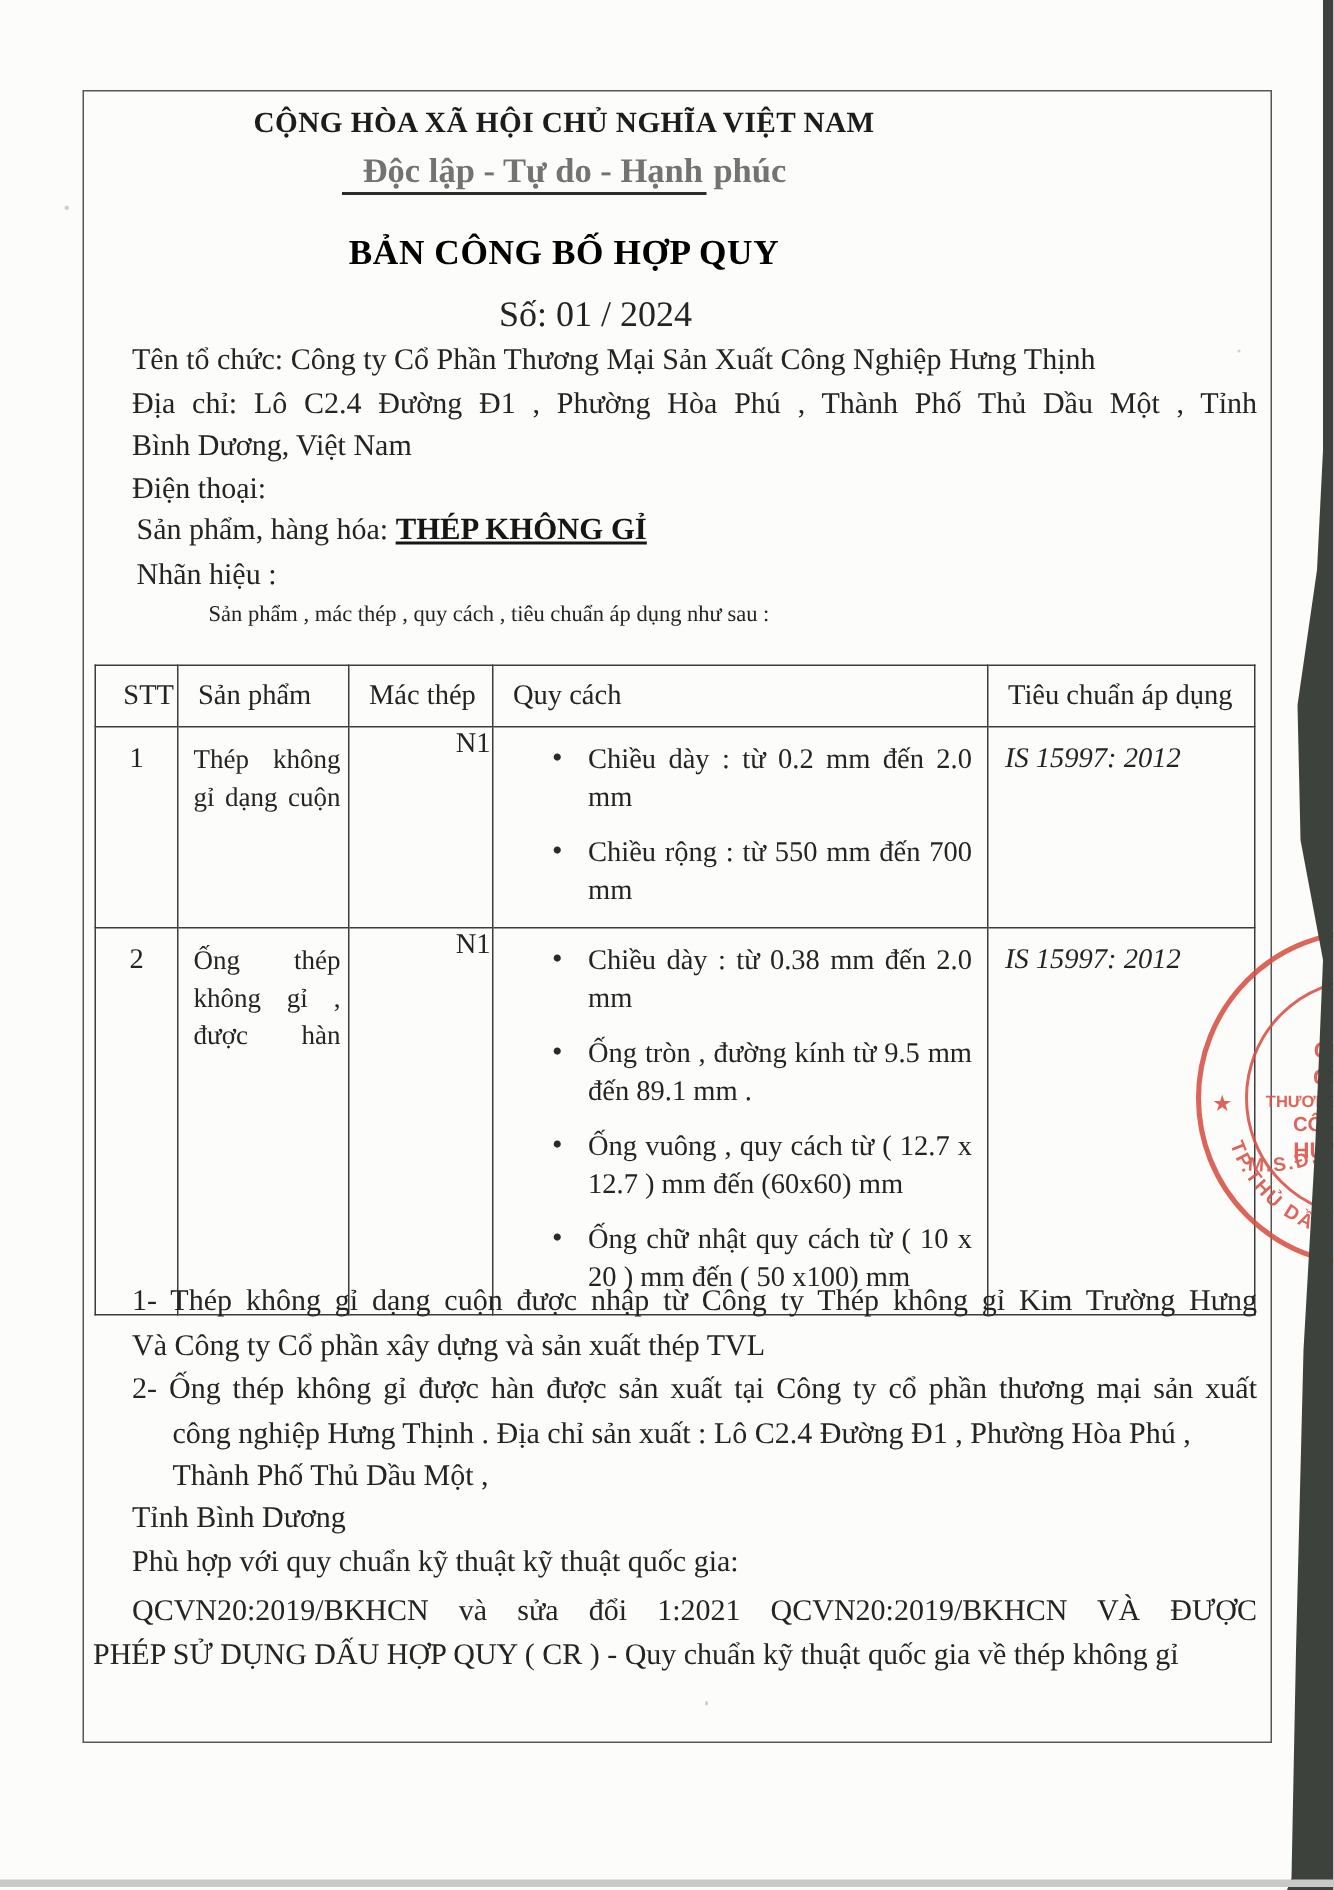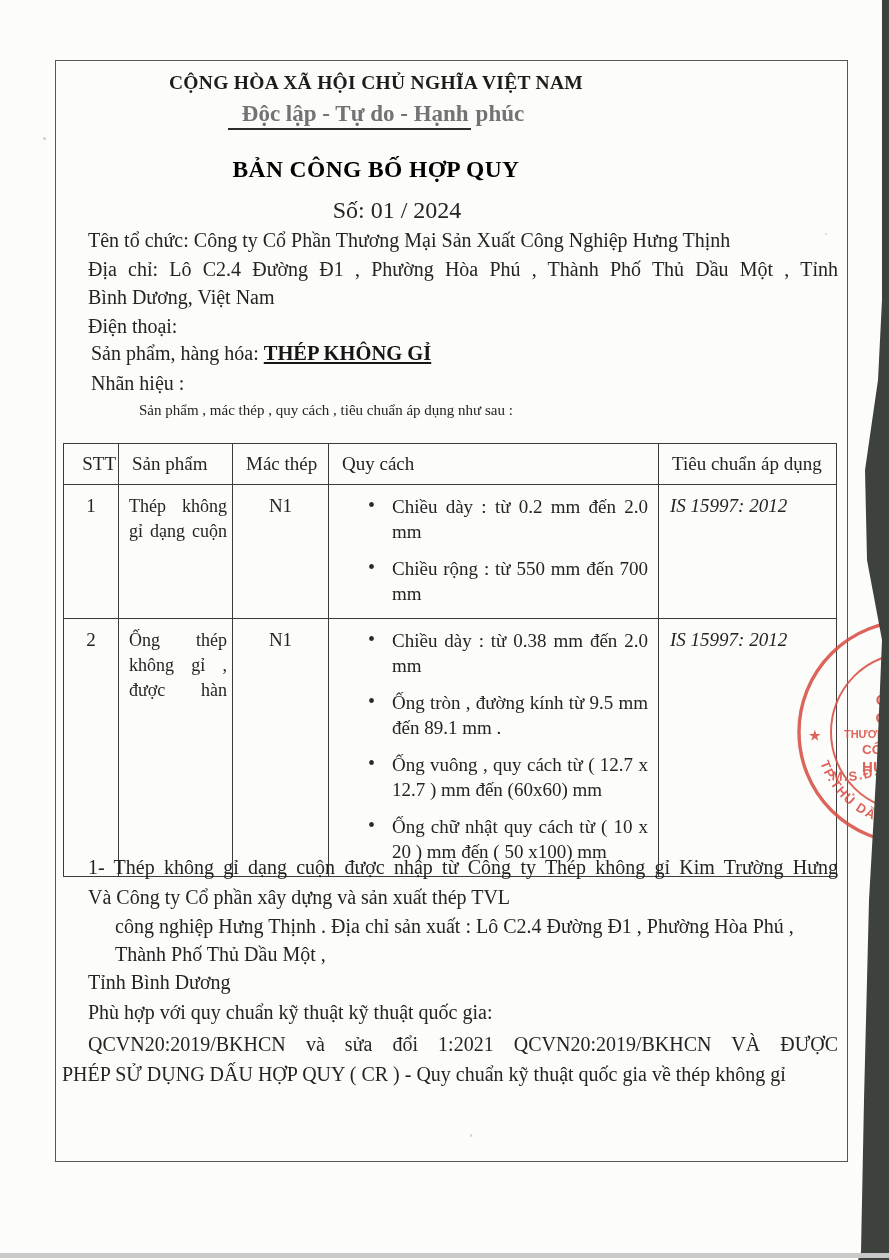--- a/index.html
+++ b/index.html
@@ -41,21 +41,21 @@
     border:1.6px solid #3c3c3c;vertical-align:top;
     font-weight:normal;overflow:hidden;
   }
   table.spec-table thead tr{height:41px;}
   table.spec-table thead th{vertical-align:middle;text-align:left;padding:0 4px 0 13px;}
   table.spec-table thead th.c-stt{text-align:right;padding:0 2px;}
   tr.row-1{height:102px;} tr.row-2{height:231px;}
   td.c-stt{text-align:center;padding-top:10px;}
   td.c-prod{padding:9px 5px 0 10px;}
   td.c-prod .cellp{text-align:justify;text-align-last:justify;line-height:25px;font-size:18px;}
-  td.c-grade{text-align:center;padding-top:10px;}
+  td.c-grade{text-align:right;padding-top:0;}
   td.c-spec{padding:9px 10px 0 36px;}
   td.c-std{padding:10px 6px 0 11px;font-style:italic;}
   .spec{position:relative;padding-left:27px;margin-bottom:12px;text-align:justify;line-height:25px;}
   .spec .bullet{position:absolute;left:3px;top:-1px;font-size:20px;color:#2a2a2a;}
   
   .notes{position:absolute;left:62px;top:853px;width:776px;font-size:20px;line-height:29.5px;}
   .notes .ln{padding-left:26px;}
   .notes .ln.wrap2{padding-left:53px;line-height:28px;}
   .notes .ln.flush{padding-left:0;}
   .notes .ln.qcvn{margin-top:3px;}
@@ -140,20 +140,21 @@
           <div class="spec"><span class="bullet">•</span><span>Ống chữ nhật quy cách từ ( 10 x 20 ) mm đến ( 50 x100) mm</span></div>
         </td>
         <td class="c-std">IS 15997: 2012</td>
       </tr>
     </tbody>
   </table>
 
   <div class="notes">
     <div class="ln stretch">1- Thép không gỉ dạng cuộn được nhập từ Công ty Thép không gỉ Kim Trường Hưng</div>
     <div class="ln">Và Công ty Cổ phần xây dựng và sản xuất thép TVL</div>
+    <div class="ln stretch">2- Ống thép không gỉ được hàn được sản xuất tại Công ty cổ phần thương mại sản xuất</div>
     <div class="ln wrap2">công nghiệp Hưng Thịnh . Địa chỉ sản xuất : Lô C2.4 Đường Đ1 , Phường Hòa Phú ,</div>
     <div class="ln wrap2">Thành Phố Thủ Dầu Một ,</div>
     <div class="ln">Tỉnh Bình Dương</div>
     <div class="ln">Phù hợp với quy chuẩn kỹ thuật kỹ thuật quốc gia:</div>
     <div class="ln stretch qcvn">QCVN20:2019/BKHCN và sửa đổi 1:2021 QCVN20:2019/BKHCN VÀ ĐƯỢC</div>
     <div class="ln flush">PHÉP SỬ DỤNG DẤU HỢP QUY ( CR ) -  Quy chuẩn kỹ thuật quốc gia về thép không gỉ</div>
   </div>
 
   <svg class="stamp" viewBox="0 0 129 268" xmlns="http://www.w3.org/2000/svg">
     <g fill="none" stroke="#d84f44">

